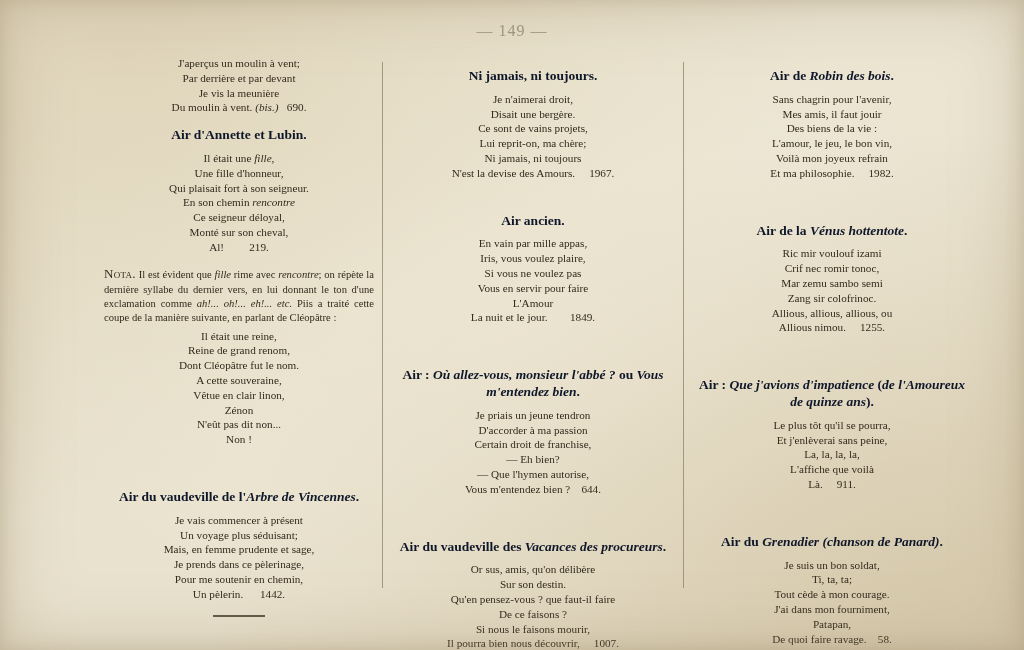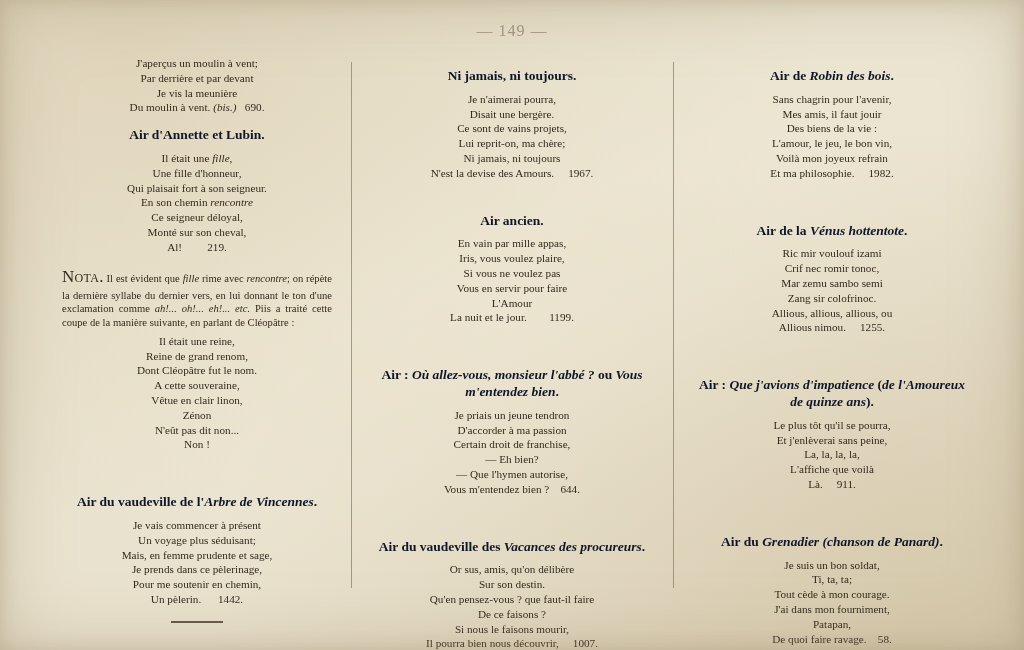--- a/index.html
+++ b/index.html
@@ -41,21 +41,21 @@
   }
   .page-number {
     text-align: center;
     font-size: 16px;
     letter-spacing: 1px;
     margin: 4px 0 16px 0;
     color: #3a3020;
   }
   .columns {
     display: flex;
-    justify-content: space-between;
+    justify-content: flex-end;
     align-items: flex-start;
     position: relative;
     height: 560px;
   }
   .col {
     width: 300px;
     position: relative;
     box-sizing: border-box;
   }
   .col-1 { padding: 0 8px 0 22px; }
@@ -89,21 +89,21 @@
   .lines .it { font-style: italic; }
   .note {
     font-size: 10.6px;
     line-height: 1.3;
     text-align: justify;
     margin: 8px 0 4px 0;
     color: #332a1d;
   }
   .note .sc {
     font-variant: small-caps;
-    font-size: 17px;
+    font-size: 13px;
     letter-spacing: 0.3px;
   }
   .note .it { font-style: italic; }
   .divider {
     width: 52px;
     height: 2px;
     background: #4a4031;
     margin: 14px auto 10px auto;
     opacity: 0.85;
   }
@@ -176,40 +176,40 @@
       <div class="divider"></div>
     </div>
 
     <div class="rule"></div>
 
     <div class="col col-2">
 
       <div class="song">
         <div class="air-title">Ni jamais, ni toujours.</div>
         <div class="lines">
-          <div>Je n'aimerai pourra,</div>
+          <div>Je n'aimerai droit,</div>
           <div>Disait une bergère.</div>
           <div>Ce sont de vains projets,</div>
           <div>Lui reprit-on, ma chère;</div>
           <div>Ni jamais, ni toujours</div>
           <div>N'est la devise des Amours.     1967.</div>
         </div>
       </div>
 
       <div class="spacer-sm"></div>
 
       <div class="song">
         <div class="air-title">Air ancien.</div>
         <div class="lines">
           <div>En vain par mille appas,</div>
           <div>Iris, vous voulez plaire,</div>
           <div>Si vous ne voulez pas</div>
           <div>Vous en servir pour faire</div>
           <div>L'Amour</div>
-          <div>La nuit et le jour.        1199.</div>
+          <div>La nuit et le jour.        1849.</div>
         </div>
       </div>
 
       <div class="spacer-lg"></div>
 
       <div class="song">
         <div class="air-title">Air : <span class="it">Où allez-vous, monsieur l'abbé ?</span> ou <span class="it">Vous m'entendez bien</span>.</div>
         <div class="lines">
           <div>Je priais un jeune tendron</div>
           <div>D'accorder à ma passion</div>

